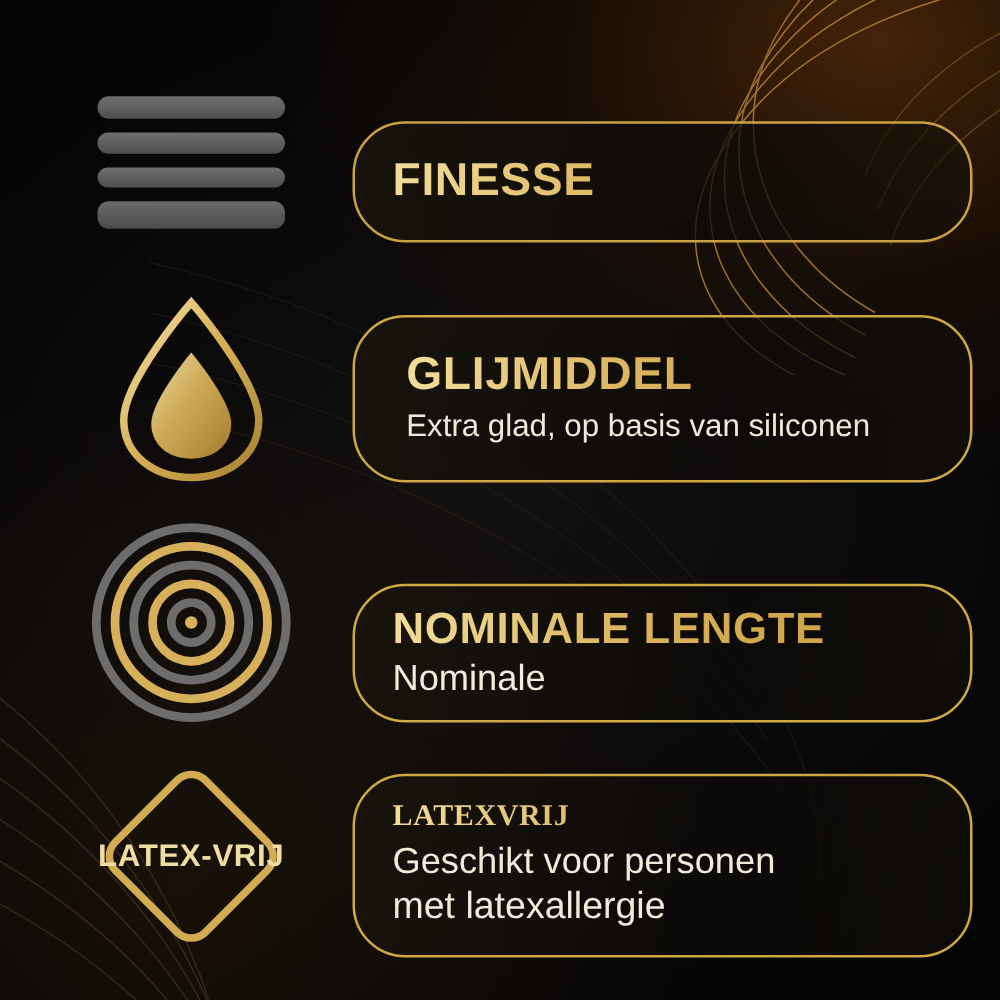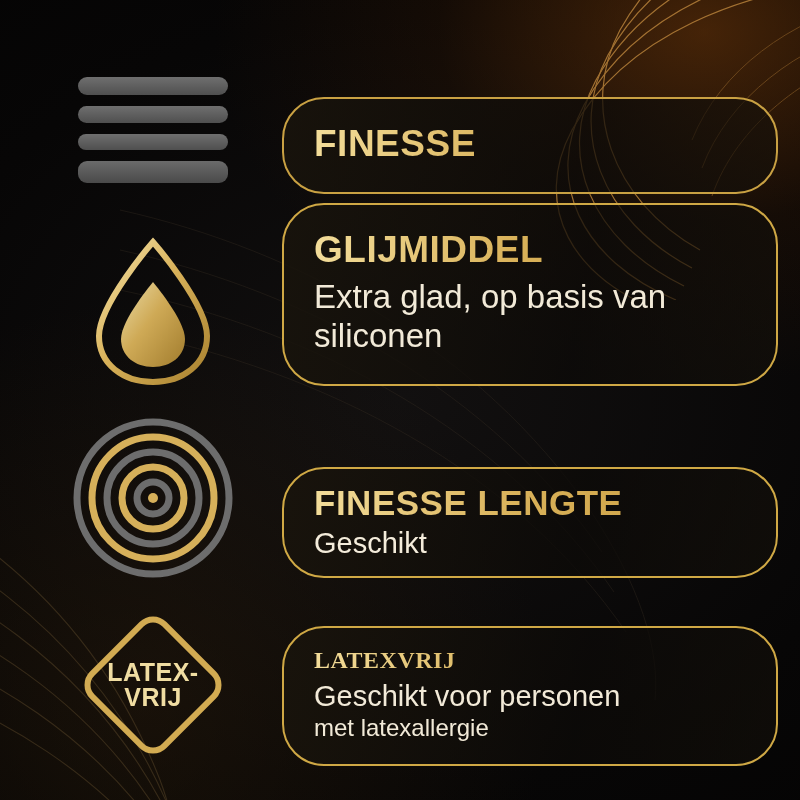--- a/index.html
+++ b/index.html
@@ -73,22 +73,22 @@
   }
 
   
   #row1 { top: 34px; height: 160px; }
   #row1 .title { font-size: 37px; }
   #row1 .sub { font-size: 27px; margin-top: 8px; }
   #row1 .card { padding: 26px 26px 28px 30px; }
 
   #row2 { top: 226px; height: 160px; }
   #row2 .title { font-size: 37px; }
-  #row2 .sub { font-size: 33px; margin-top: 8px; }
-  #row2 .card { padding: 26px 18px 28px 30px; }
+  #row2 .sub { font-size: 25px; margin-top: 8px; }
+  #row2 .card { padding: 26px 18px 28px 41px; }
 
   #row3 { top: 418px; height: 160px; }
   #row3 .title { font-size: 35px; }
   #row3 .sub { font-size: 29px; margin-top: 4px; color:#f4ecdb; }
   #row3 .sub2 { font-size: 27px; margin-top: 2px; color:#f0e7d3; }
   #row3 .card { padding: 16px 18px 16px 30px; }
 
   #row4 { top: 606px; height: 160px; }
   #row4 .title { font-size: 24px; font-family: Liberation Serif, serif; }
   #row4 .sub { font-size: 29px; margin-top: 6px; }
@@ -105,21 +105,21 @@
   .bars .b1 { width: 150px; }
   .bars .b2 { width: 150px; height: 17px; }
   .bars .b3 { width: 150px; height: 16px; }
   .bars .b4 { width: 150px; height: 22px; background: linear-gradient(180deg,#6b6b6b,#4a4a4a); }
 
   
   .latex-text {
     position: absolute;
     inset: 0;
     display: flex;
-    flex-direction: column;
+    flex-direction: row;
     align-items: center;
     justify-content: center;
     color: #f0dda2;
     font-weight: 700;
     font-size: 25px;
     letter-spacing: .5px;
     line-height: 1.0;
   }
   .icon-wrap { position: relative; }
 </style>
@@ -207,38 +207,38 @@
         <svg width="160" height="160" viewBox="0 0 160 160">
           <circle cx="80" cy="80" r="76" fill="none" stroke="#6d6d6d" stroke-width="7"></circle>
           <circle cx="80" cy="80" r="61" fill="none" stroke="#d6b05a" stroke-width="7"></circle>
           <circle cx="80" cy="80" r="46" fill="none" stroke="#6d6d6d" stroke-width="7"></circle>
           <circle cx="80" cy="80" r="31" fill="none" stroke="#d6b05a" stroke-width="7"></circle>
           <circle cx="80" cy="80" r="16" fill="none" stroke="#6d6d6d" stroke-width="7"></circle>
           <circle cx="80" cy="80" r="5" fill="#d6b05a"></circle>
         </svg>
       </div>
       <div class="card r3">
-        <div class="title">FINESSE LENGTE</div>
-        <div class="sub">Geschikt</div>
+        <div class="title">NOMINALE LENGTE</div>
+        <div class="sub">Nominale</div>
       </div>
     </div>
 
     <div class="row" id="row4">
       <div class="icon-cell">
         <div class="icon-wrap" style="width:162px;height:162px;">
           <svg width="162" height="162" viewBox="0 0 162 162">
             <rect x="30" y="30" width="102" height="102" rx="16" ry="16" transform="rotate(45 81 81)" fill="none" stroke="#d2ab52" stroke-width="6"></rect>
           </svg>
           <div class="latex-text">
             <span>LATEX-</span>
             <span>VRIJ</span>
           </div>
         </div>
       </div>
       <div class="card r4">
         <div class="title">LATEXVRIJ</div>
         <div class="sub">Geschikt voor personen</div>
-        <div class="sub sub2" style="font-size:24px;margin-top:0;">met latexallergie</div>
+        <div class="sub sub2" style="font-size:30px;margin-top:0;">met latexallergie</div>
       </div>
     </div>
 
   </div>
 </div>
 
 </body></html>

